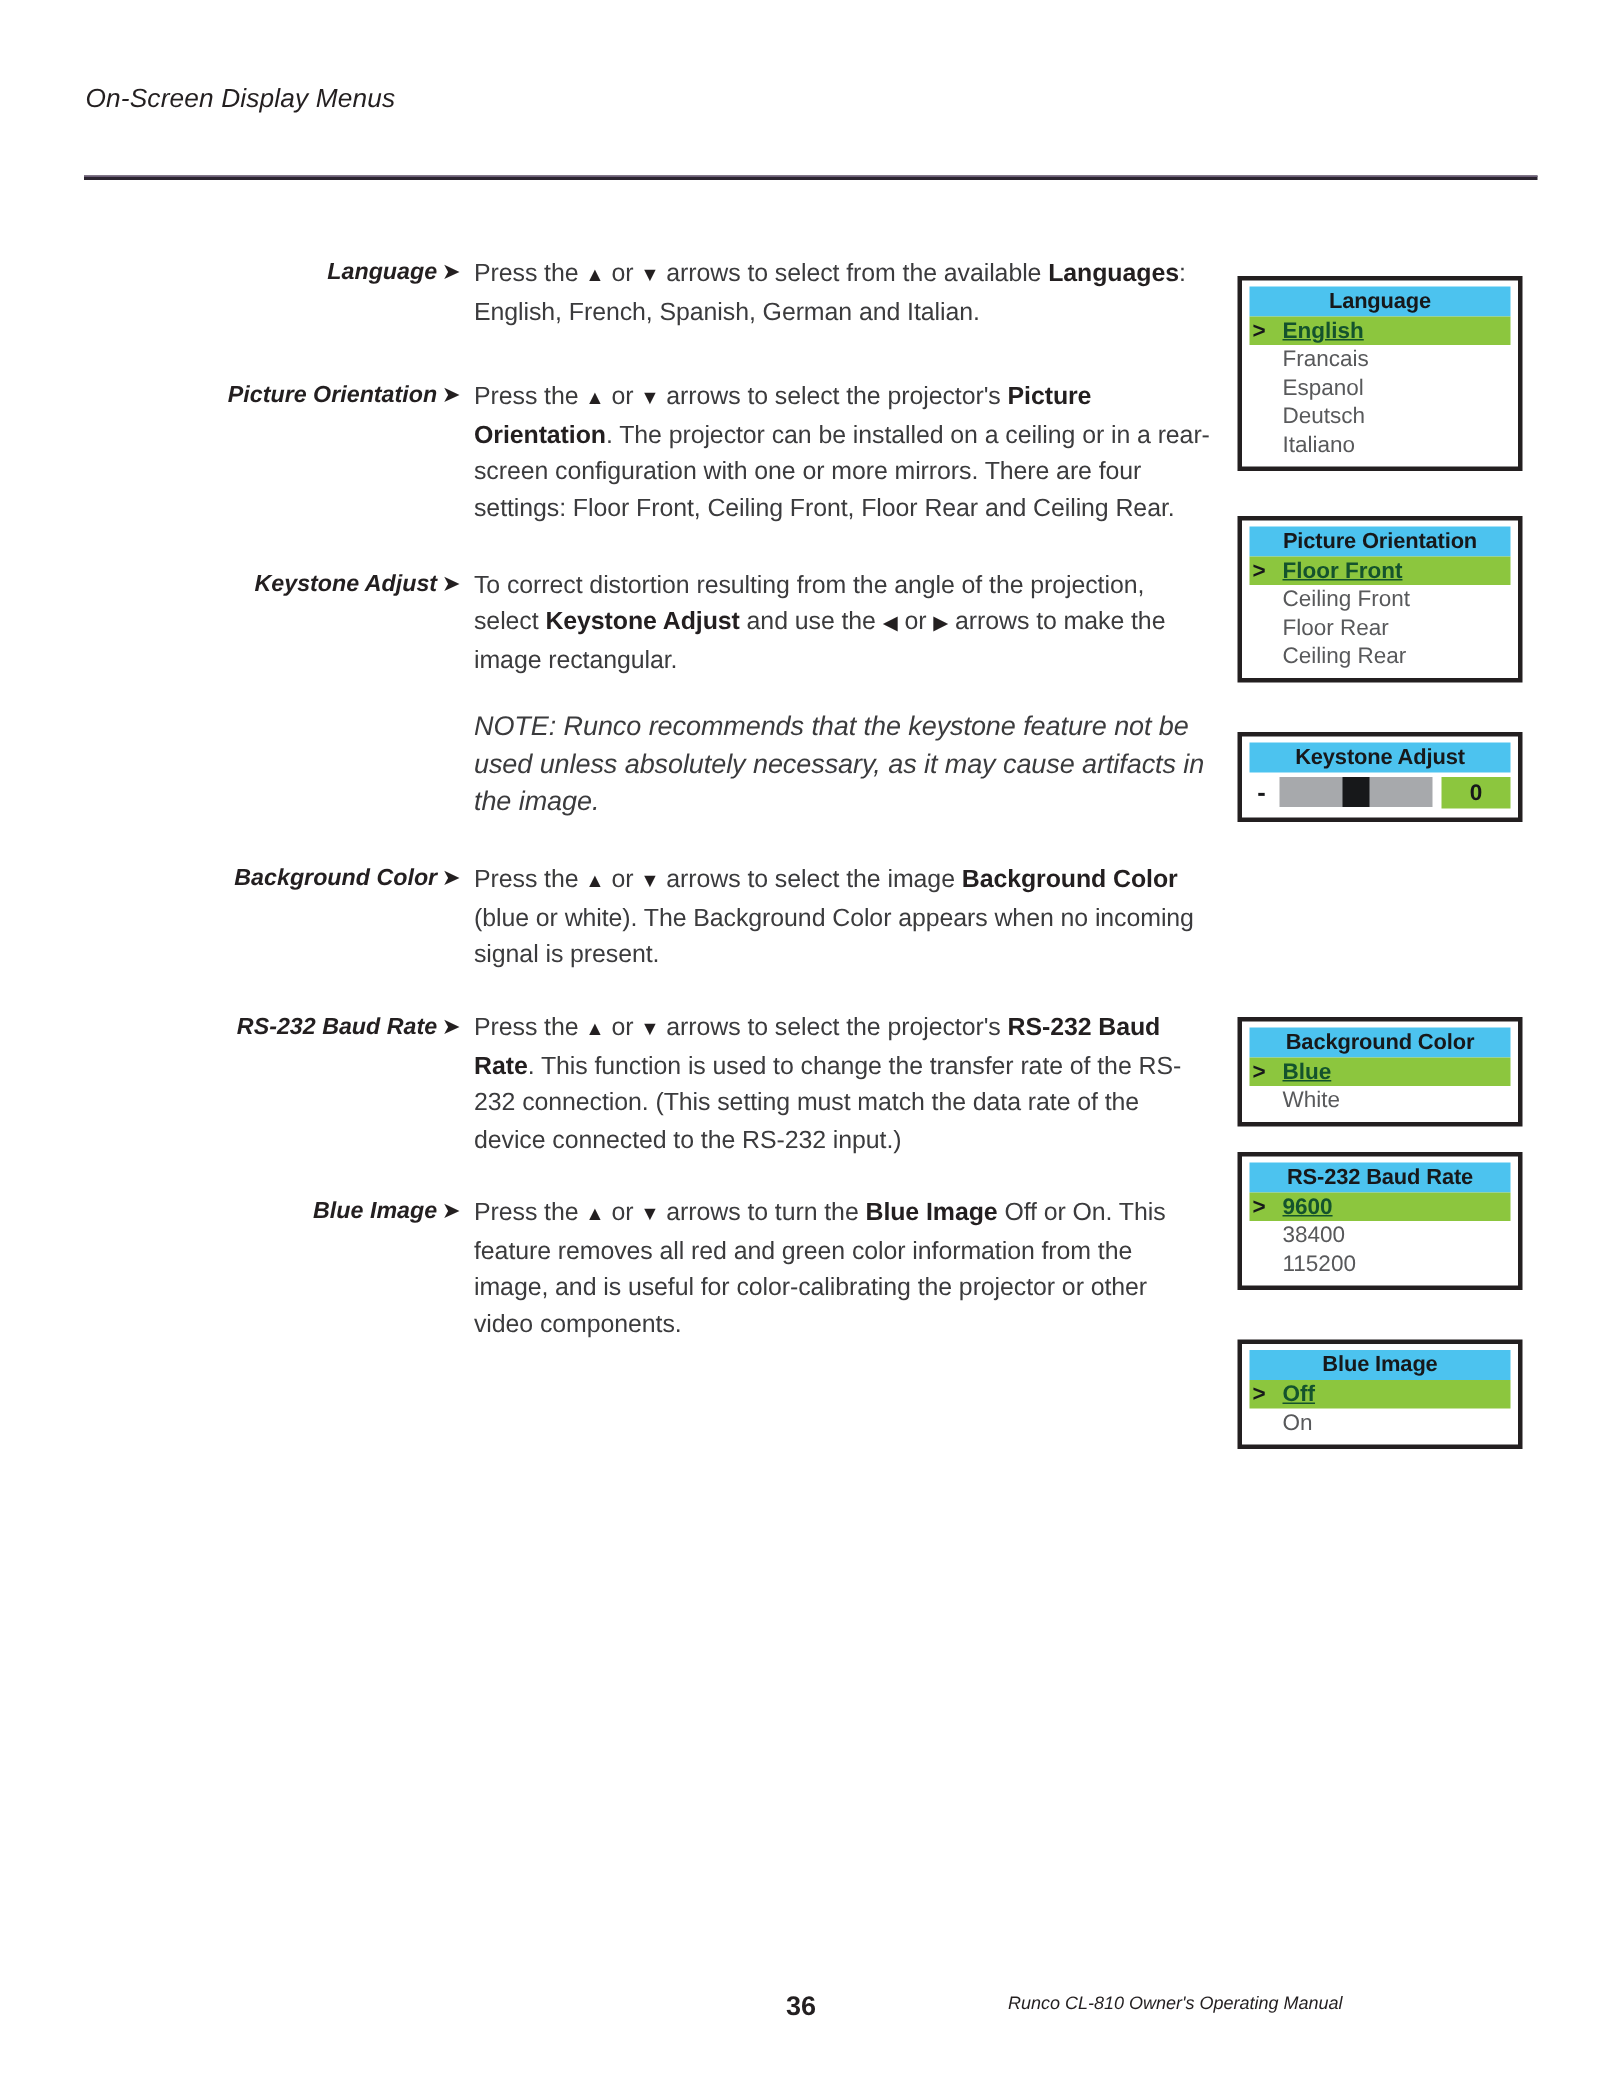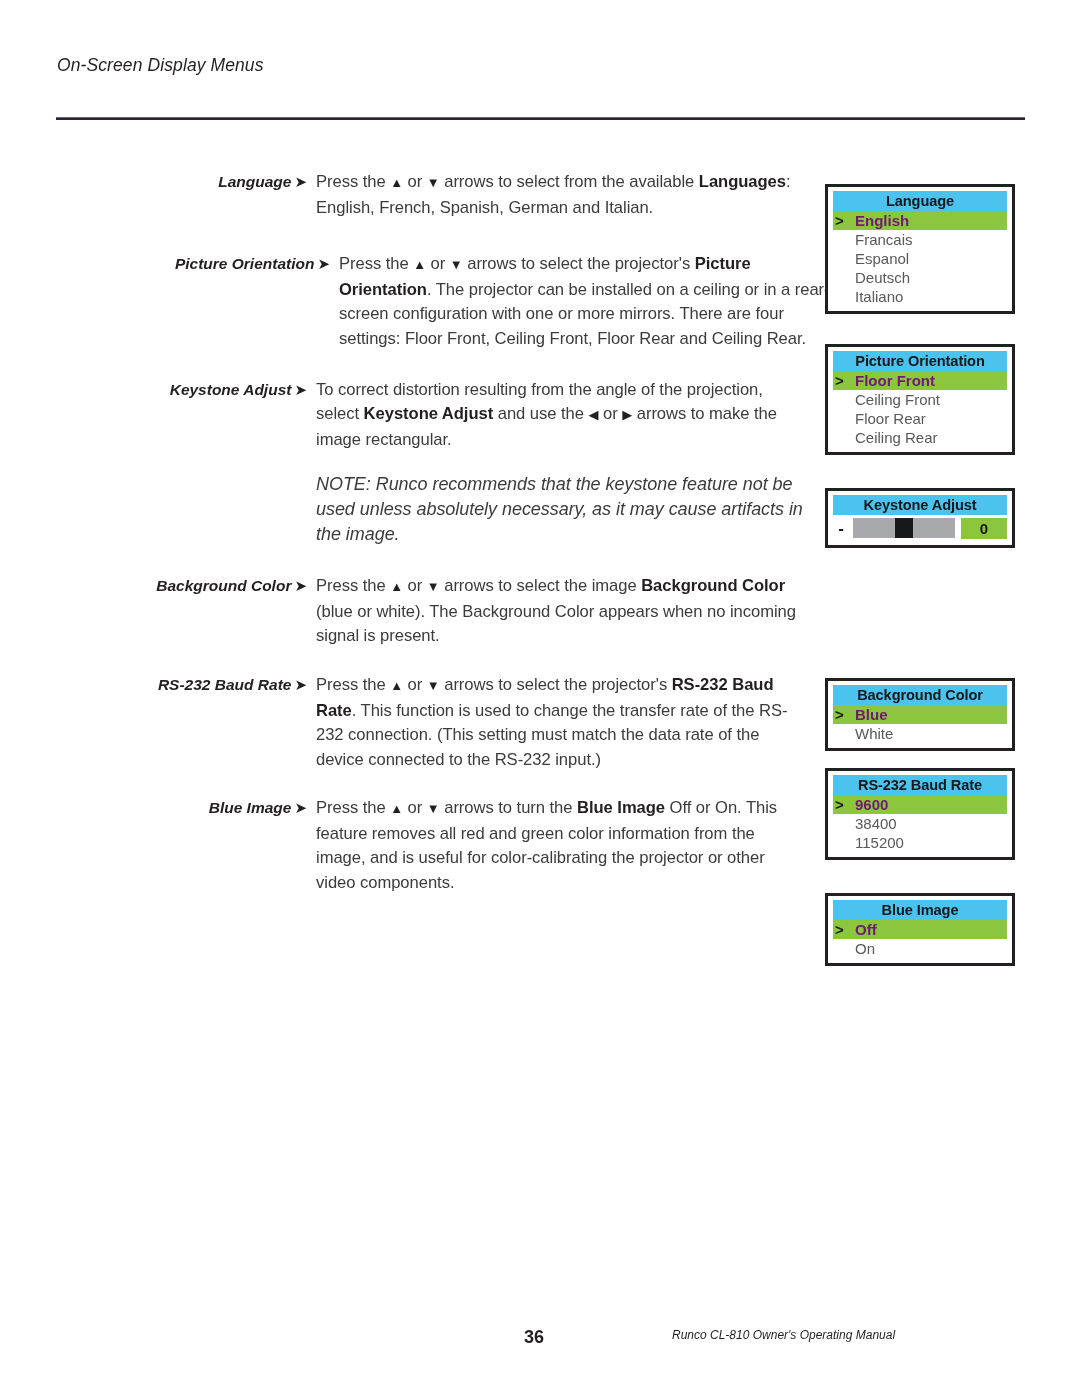--- a/index.html
+++ b/index.html
@@ -130,21 +130,21 @@
     font-size: 15px;
     text-align: left;
     padding-left: 2px;
   }
   .osd-item .txt { flex: 1 1 auto; }
   .osd-item.selected {
     background: #8cc63e;
     color: #17181a;
     font-weight: bold;
   }
-  .osd-item.selected .txt { font-weight: bold; color: #701a75; }
+  .osd-item.selected .txt { font-weight: bold; color: #14532d; text-decoration: underline; }
 
   
   .osd-slider-row {
     display: flex;
     align-items: center;
     height: 24px;
     margin-top: 1px;
   }
   .minus {
     width: 16px;
@@ -217,21 +217,21 @@
 
 <div class="content">
 
   <div class="section" style="margin-top:0;">
     <div class="row">
       <div class="label-col"><span>Language</span><span class="arrow">➤</span></div>
       <div class="body-col">Press the <span class="tri">▲</span> or <span class="tri">▼</span> arrows to select from the available <b>Languages</b>: English, French, Spanish, German and Italian.</div>
     </div>
   </div>
 
-  <div class="section" style="margin-top:32px;padding-left:23px;">
+  <div class="section" style="margin-top:32px;">
     <div class="row">
       <div class="label-col"><span>Picture Orientation</span><span class="arrow">➤</span></div>
       <div class="body-col">Press the <span class="tri">▲</span> or <span class="tri">▼</span> arrows to select the projector's <b>Picture Orientation</b>. The projector can be installed on a ceiling or in a rear-screen configuration with one or more mirrors. There are four settings: Floor Front, Ceiling Front, Floor Rear and Ceiling Rear.</div>
     </div>
   </div>
 
   <div class="section" style="margin-top:26px;">
     <div class="row">
       <div class="label-col"><span>Keystone Adjust</span><span class="arrow">➤</span></div>
       <div class="body-col">To correct distortion resulting from the angle of the projection, select <b>Keystone Adjust</b> and use the <span class="tri">◀</span> or <span class="tri">▶</span> arrows to make the image rectangular.</div>

